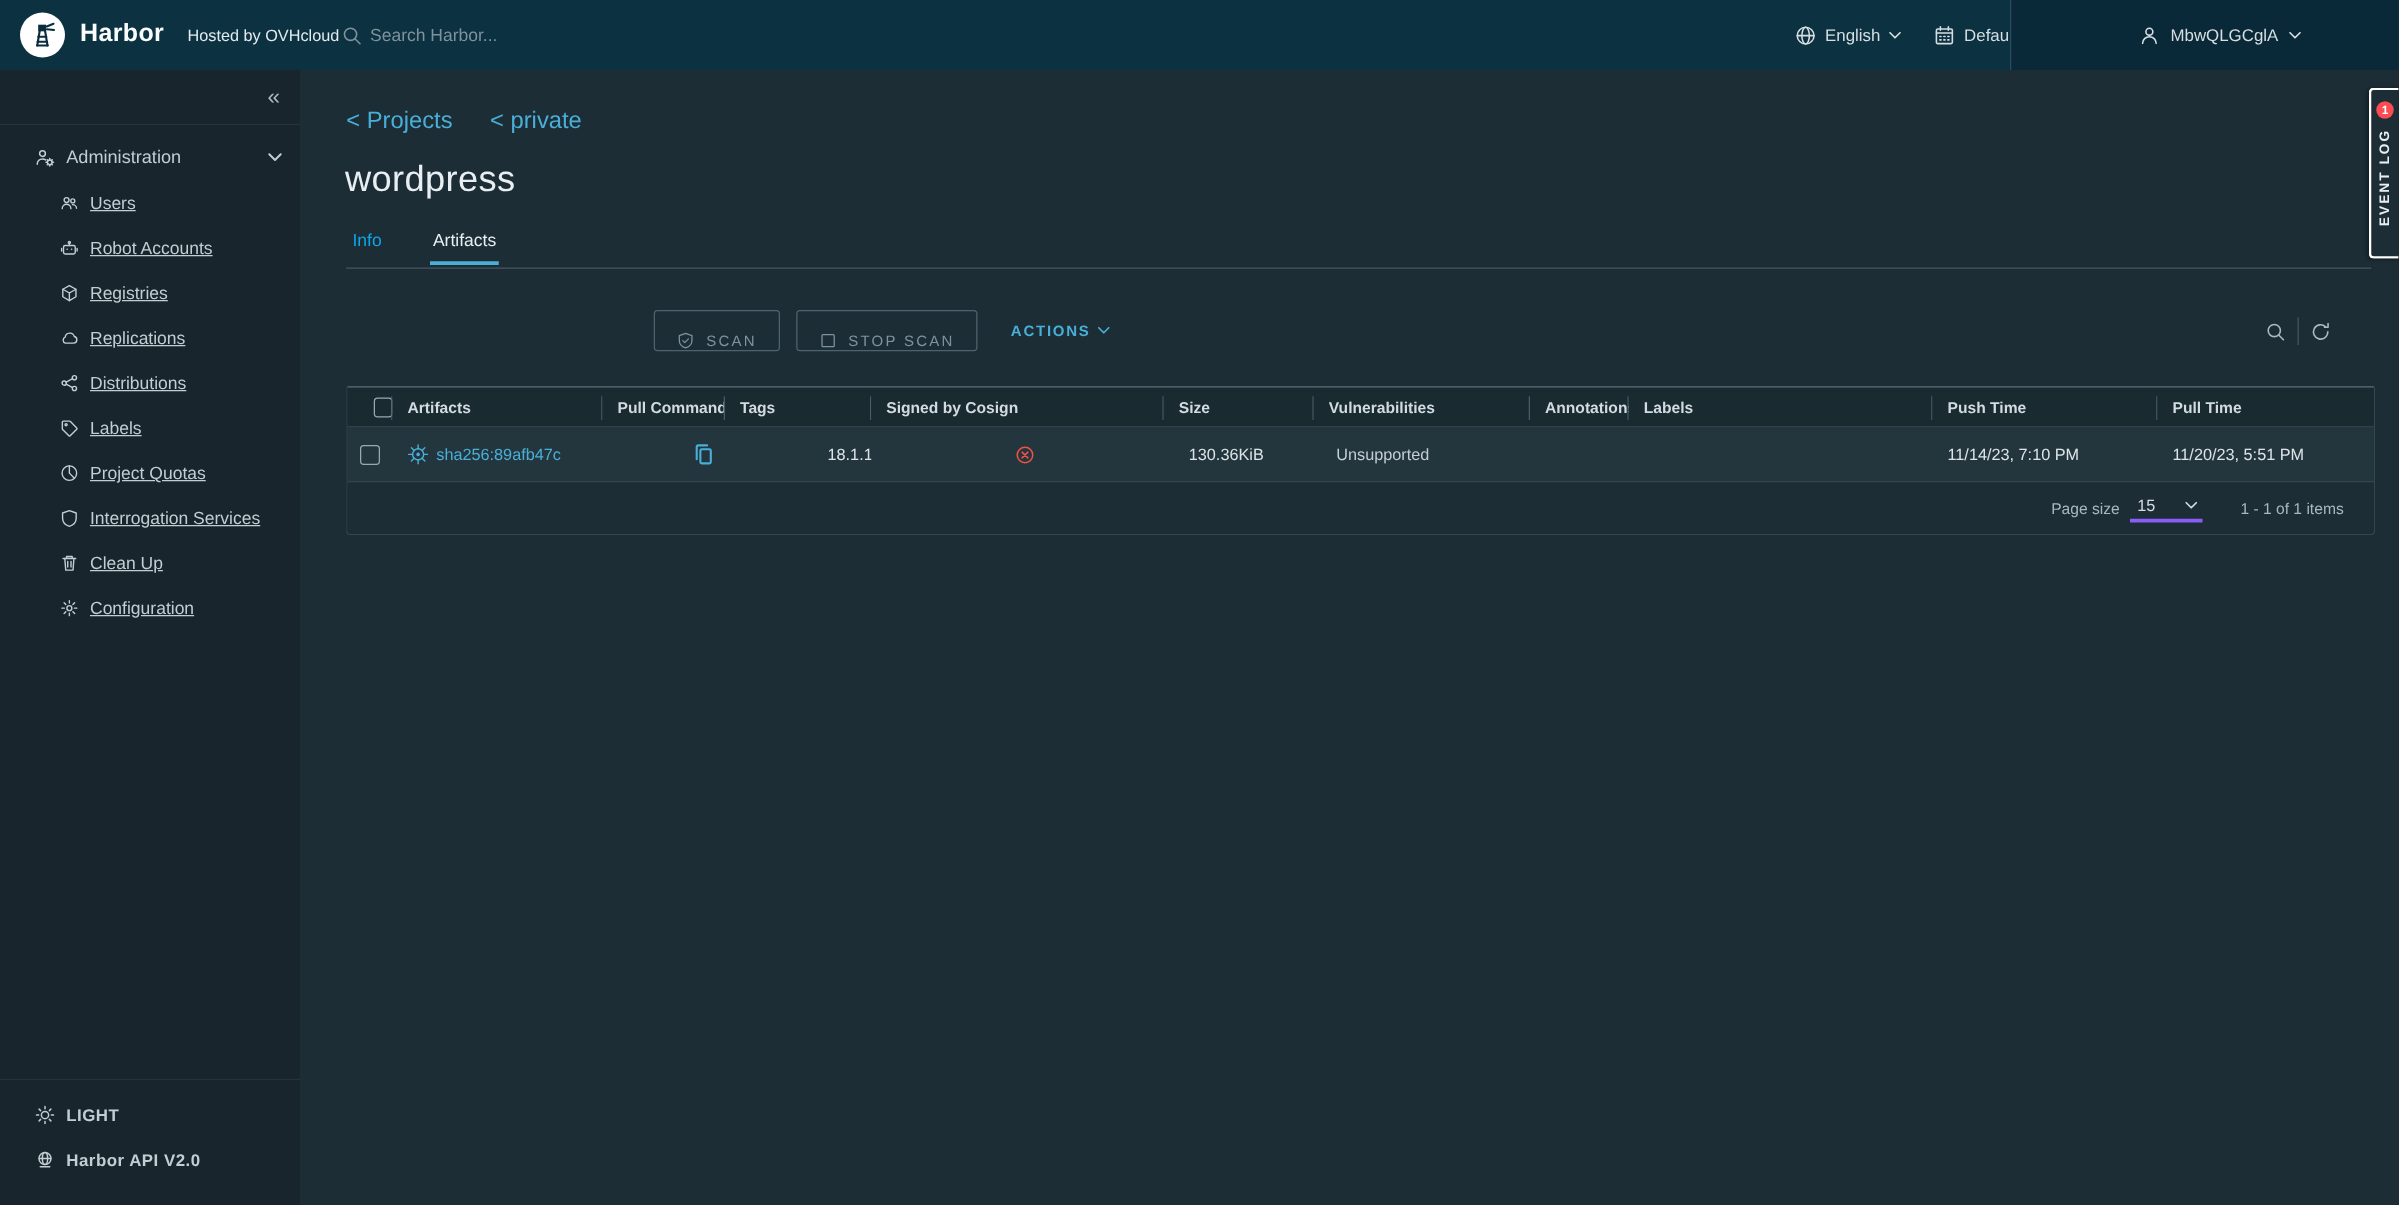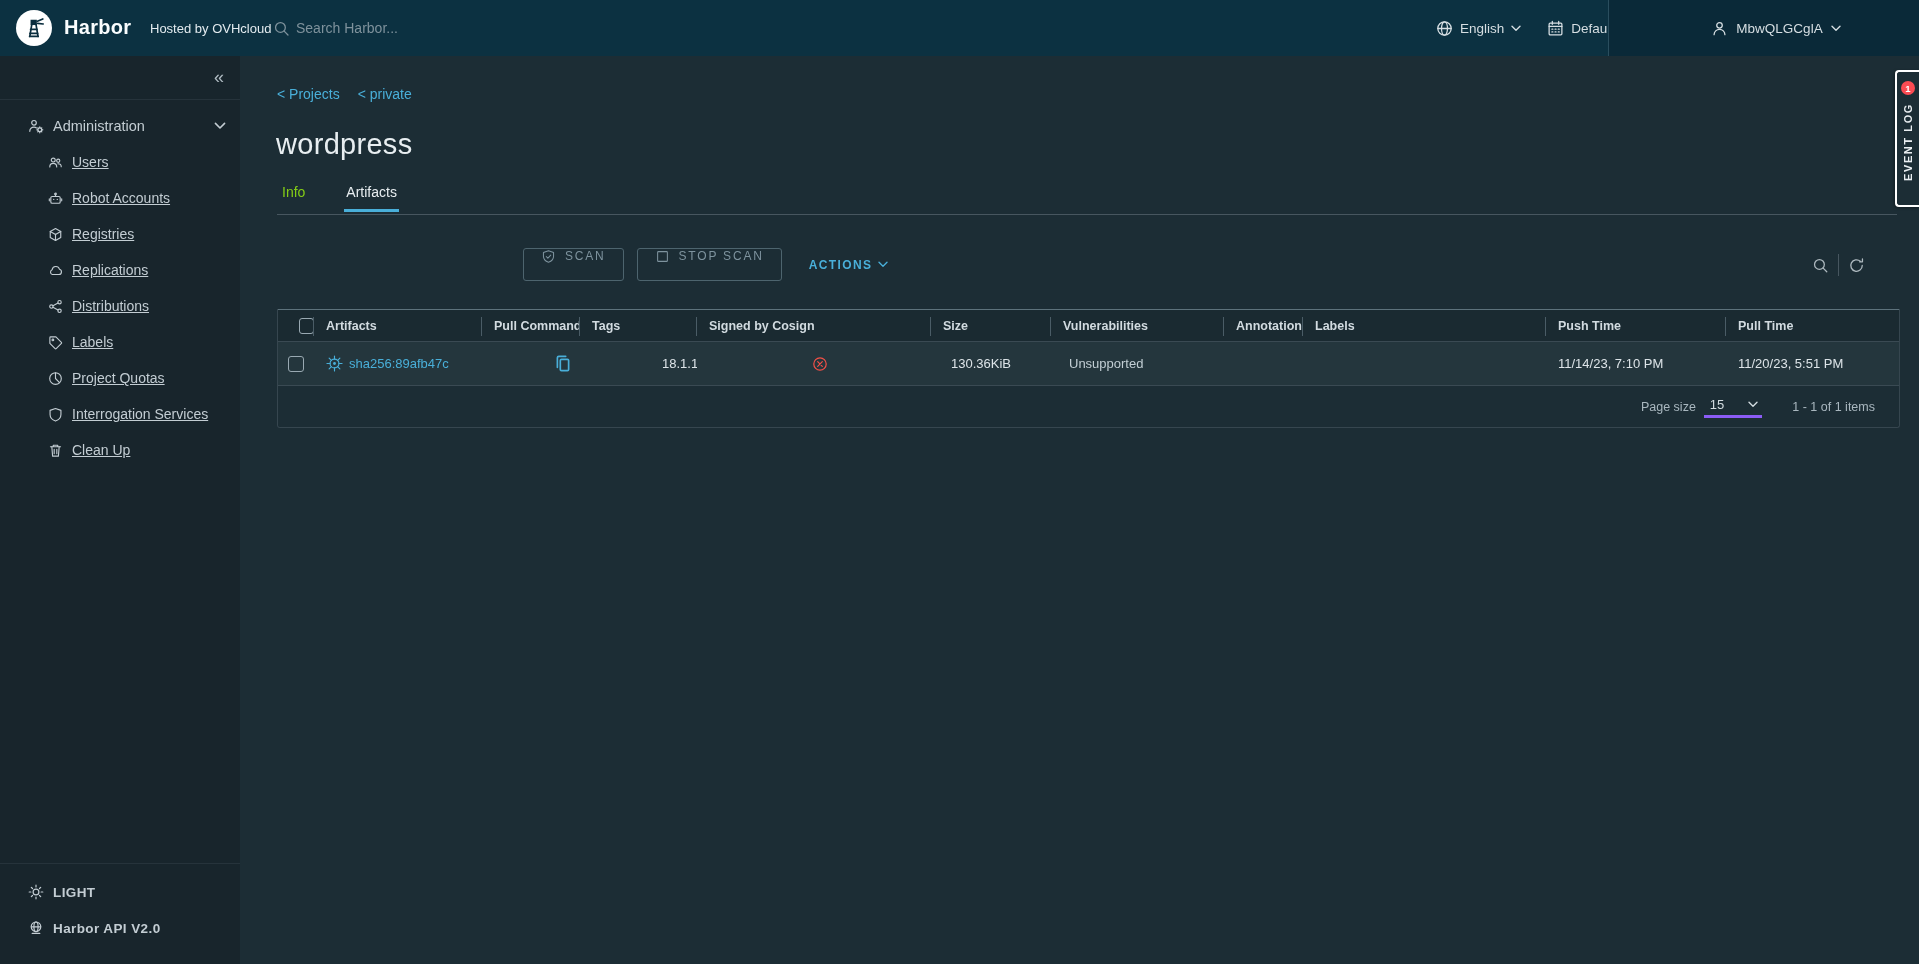--- a/index.html
+++ b/index.html
@@ -30,30 +30,30 @@
   .side-item.active { background:#2a434f; border-left:3px solid #49afd9; padding-left:25px; color:#eef4f7; }
   .side-item .chev { position:absolute; right:14px; width:12px; height:8px; }
   .side-sub { height:36px; display:flex; align-items:center; gap:9px; padding-left:48px; color:#c3cdd3; font-size:14px; font-weight:400; cursor:default;text-decoration:underline; }
   .side-sub .ic { width:15px; height:15px; }
   .side-bottom { margin-top:auto; border-top:1px solid #26333b; padding:10px 0 18px 0; }
   .side-bottom .side-item { font-size:13.5px; font-weight:bold; letter-spacing:.4px; }
   .side-bottom .side-item.api { font-weight:bold; }
 
   
   .main { position:absolute; top:56px; left:240px; width:1679px; height:908px; }
-  .breadcrumb { position:absolute; left:37px; top:30px; display:flex; gap:18px; font-size:14px; }
+  .breadcrumb { position:absolute; left:37px; top:30px; display:flex; gap:30px; font-size:19px; }
   .breadcrumb a { color:#49afd9; text-decoration:none; }
   .page-title { position:absolute; left:36px; top:72px; font-size:29px; font-weight:300; color:#e8eef1; letter-spacing:.3px; }
   .tabs { position:absolute; left:40px; top:128px; display:flex; gap:37px; font-size:14px; }
-  .tab { padding:0 2px 9px 2px; color:#84cc16; cursor:default; }
+  .tab { padding:0 2px 9px 2px; color:#0ea5e9; cursor:default; }
   .tab.active { color:#e8eef1; border-bottom:3px solid #49afd9; }
   .tabline { position:absolute; left:37px; width:1620px; top:158px; height:1px; background:#47565f; }
 
   .toolbar { position:absolute; left:283px; top:192px; display:flex; align-items:center; gap:13px; }
-  .btn { height:33px; border:1px solid #4d646e; border-radius:3px; background:transparent; color:#7e939e; font-size:12px; letter-spacing:1.8px; font-weight:500; padding:0 17px; display:inline-flex; align-items:flex-start; gap:9px; font-family:inherit; }
+  .btn { height:33px; border:1px solid #4d646e; border-radius:3px; background:transparent; color:#7e939e; font-size:12px; letter-spacing:1.8px; font-weight:500; padding:0 17px; display:inline-flex; align-items:flex-end; gap:9px; font-family:inherit; }
   .btn .ic { width:15px; height:15px; stroke-width:1.1; }
   .btn-link { border:none; background:transparent; color:#49afd9; font-size:12px; font-weight:bold; letter-spacing:1.4px; display:inline-flex; align-items:center; gap:6px; margin-left:14px; font-family:inherit; }
   .btn-link .caret { width:10px; height:7px; }
   .grid-tools { position:absolute; left:1572px; top:198px; display:flex; align-items:center; gap:9px; color:#aeb9bf; }
   .grid-tools .sep { width:1px; height:22px; background:#47565f; }
   .grid-tools .ic { width:17px; height:17px; }
 
   
   .dg { position:absolute; left:37px; top:253px; width:1623px; border-left:1px solid #36464f; border-right:1px solid #36464f; border-bottom:1px solid #36464f; border-radius:0 0 3px 3px; }
   .dg-cols { display:grid; grid-template-columns:36px 168px 98px 117px 234px 120px 173px 79px 243px 180px 175px; }
@@ -222,20 +222,27 @@
         <span>Interrogation Services</span>
       </div>
       <div class="side-sub">
         <svg class="ic" viewBox="0 0 16 16">
           <path d="M2.6 4h10.8M5.6 4V2.4h4.8V4"></path>
             <path d="M4.1 4l.8 10h6.2L11.9 4"></path>
             <path d="M6.6 6.6v4.8M9.4 6.6v4.8"></path>
         </svg>
         <span>Clean Up</span>
       </div>
+      <div class="side-sub">
+        <svg class="ic" viewBox="0 0 16 16">
+          <circle cx="8" cy="8" r="2.1"></circle>
+            <path d="M8 1.6v2.1M8 12.3v2.1M1.6 8h2.1M12.3 8h2.1M3.5 3.5L5 5M11 11l1.5 1.5M12.5 3.5L11 5M5 11l-1.5 1.5"></path>
+        </svg>
+        <span>Configuration</span>
+      </div>
     </nav>
 
     <div class="side-bottom">
       <div class="side-item">
         <svg class="ic" viewBox="0 0 16 16">
           <circle cx="8" cy="8" r="2.9"></circle>
             <path d="M8 1.2v1.7M8 13.1v1.7M1.2 8h1.7M13.1 8h1.7M3.3 3.3l1.2 1.2M11.5 11.5l1.2 1.2M12.7 3.3l-1.2 1.2M4.5 11.5l-1.2 1.2"></path>
         </svg>
         <span>LIGHT</span>
       </div>

